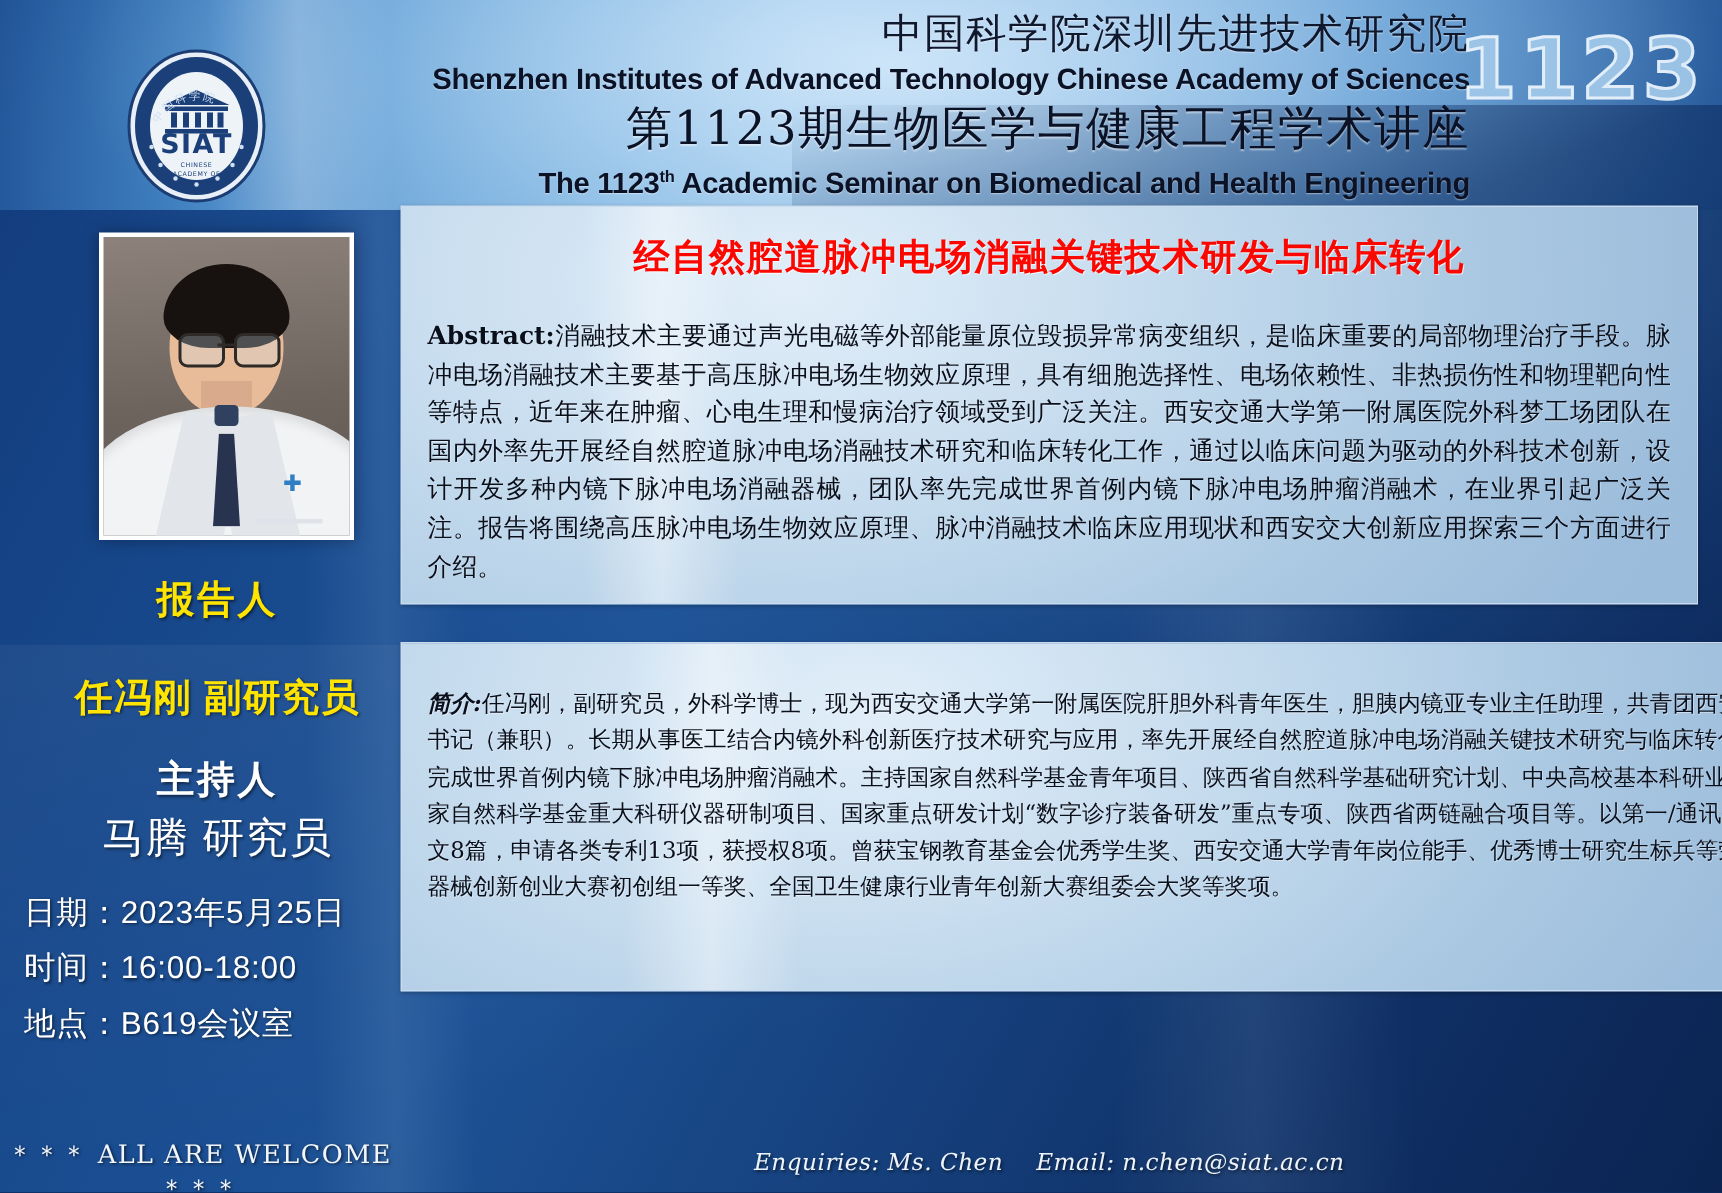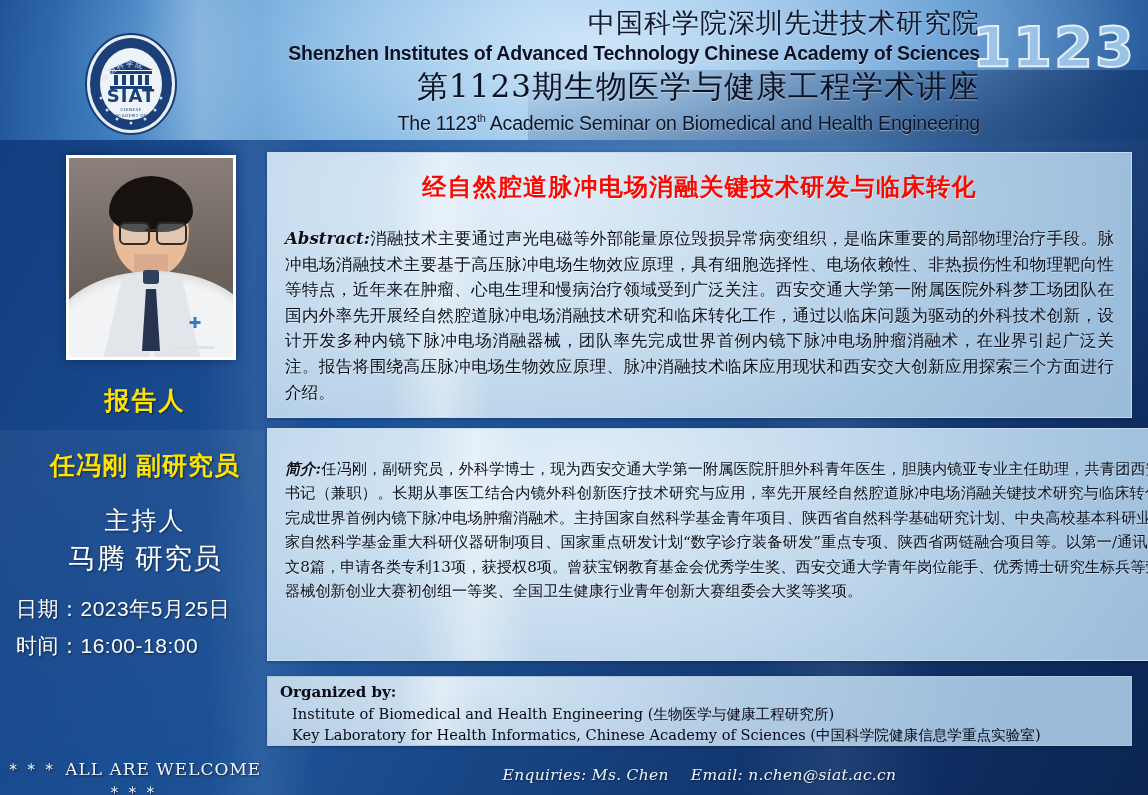--- a/index.html
+++ b/index.html
@@ -54,21 +54,21 @@
     font-size:19.5px;font-weight:bold;color:#0b1226;line-height:26px;
     letter-spacing:-0.2px;
     text-shadow:0 1px 1px rgba(255,255,255,0.45);
   }
   .hdr-cn2{
     font-size:31px;font-weight:400;color:#0b1226;letter-spacing:1px;line-height:40px;
     font-family:"DejaVu Serif","Liberation Serif",serif;
     text-shadow:0 1px 1px rgba(255,255,255,0.45);
   }
   .hdr-en2{
-    font-size:19.5px;font-weight:normal;color:#0b1226;line-height:25px;letter-spacing:-0.2px;
+    font-size:19.5px;font-weight:bold;color:#0b1226;line-height:25px;letter-spacing:-0.2px;
     text-shadow:0 1px 1px rgba(255,255,255,0.45);
   }
   .hdr-en2 sup{font-size:11px;}
 
   
   .logo{position:absolute;left:83px;top:32px;width:96px;height:104px;z-index:5;}
 
   
   .wm-1123{
     position:absolute;right:12px;top:14px;z-index:5;
@@ -113,21 +113,21 @@
   .ph-bridge{position:absolute;left:50%;top:71px;margin-left:-6px;width:12px;height:2px;background:#2d2a27;}
   .ph-badge{position:absolute;right:30px;bottom:26px;width:16px;height:16px;
     color:#2f7ec4;font-size:15px;line-height:16px;text-align:center;}
   .ph-pocket{position:absolute;right:18px;bottom:8px;width:44px;height:3px;background:#dfe3e9;}
 
   .speaker-block{position:absolute;left:0;top:382px;width:290px;text-align:center;z-index:4;}
   .lbl-reporter{font-size:25px;font-weight:bold;color:#ffe400;line-height:36px;letter-spacing:2px;
     text-shadow:1px 1px 2px rgba(0,0,0,0.55);}
   .name-reporter{font-size:25px;font-weight:bold;color:#ffe400;line-height:38px;letter-spacing:1px;
     text-shadow:1px 1px 2px rgba(0,0,0,0.55);margin-top:28px;}
-  .lbl-host{font-size:25px;font-weight:normal;color:#ffffff;line-height:40px;letter-spacing:2px;
+  .lbl-host{font-size:25px;font-weight:bold;color:#ffffff;line-height:40px;letter-spacing:2px;
     text-shadow:1px 1px 2px rgba(0,0,0,0.5);margin-top:16px;}
   .name-host{font-size:28px;font-weight:normal;color:#ffffff;line-height:38px;letter-spacing:1px;
     text-shadow:1px 1px 2px rgba(0,0,0,0.5);}
 
   .meta-block{position:absolute;left:16px;top:590px;width:250px;z-index:4;}
   .meta-row{font-size:21px;font-weight:normal;color:#ffffff;line-height:37px;letter-spacing:0.5px;
     text-shadow:1px 1px 2px rgba(0,0,0,0.55);white-space:nowrap;}
   .welcome{
     position:absolute;left:0;top:758px;width:266px;text-align:center;z-index:4;
     font-family:"DejaVu Serif","Liberation Serif",serif;
@@ -145,34 +145,34 @@
     box-shadow:0 1px 3px rgba(0,0,0,0.28);
     overflow:hidden;
   }
   .panel:after{
     content:"";position:absolute;left:-10%;top:-60%;width:60%;height:260%;
     background:linear-gradient(102deg, rgba(255,255,255,0) 42%, rgba(255,255,255,0.40) 50%, rgba(255,255,255,0) 58%);
     transform:rotate(-12deg);pointer-events:none;
   }
   .panel-inner{position:relative;z-index:2;}
 
-  #abstract-panel{left:267px;top:152px;width:865px;height:266px;}
+  #abstract-panel{left:267px;top:137px;width:865px;height:266px;}
   .talk-title{
     text-align:center;font-size:24px;font-weight:bold;color:#fb0700;
     letter-spacing:1.2px;line-height:30px;padding-top:19px;
     text-shadow:0.7px 0.7px 0 rgba(255,255,255,0.7);
   }
   .abs-body{
     padding:24px 17px 0 17px;
     font-family:"DejaVu Serif","Liberation Serif",serif;
     font-size:16.6px;line-height:25.6px;color:#0a0f1c;
     text-align:justify;text-justify:inter-character;
     text-shadow:0.5px 0.5px 0 rgba(255,255,255,0.45);
   }
-  .abs-body b{font-style:italic;font-weight:bold;}
+  .abs-body b{font-weight:bold;}
 
   #bio-panel{left:267px;top:428px;width:1034px;height:233px;}
   .bio-body{
     padding:28px 17px 0 17px;
     font-family:"DejaVu Serif","Liberation Serif",serif;
     font-size:15.2px;line-height:24.4px;color:#0a0f1c;
     text-align:justify;text-justify:inter-character;
     text-shadow:0.5px 0.5px 0 rgba(255,255,255,0.45);
   }
   .bio-body b{font-style:italic;font-weight:bold;}
@@ -278,40 +278,34 @@
   <div class="speaker-block">
     <div class="lbl-reporter">报告人</div>
     <div class="name-reporter">任冯刚 副研究员</div>
     <div class="lbl-host">主持人</div>
     <div class="name-host">马腾 研究员</div>
   </div>
 
   <div class="meta-block">
     <div class="meta-row"><span>日期：</span><span>2023年5月25日</span></div>
     <div class="meta-row"><span>时间：</span><span>16:00-18:00</span></div>
+    <div class="meta-row"><span>地点：</span><span>B619会议室</span></div>
   </div>
 
   <div class="welcome">＊＊＊ ALL ARE WELCOME ＊＊＊</div>
 
   <div class="panel" id="abstract-panel">
     <div class="panel-inner">
       <div class="talk-title">经自然腔道脉冲电场消融关键技术研发与临床转化</div>
       <div class="abs-body"><b>Abstract:</b><span>消融技术主要通过声光电磁等外部能量原位毁损异常病变组织，是临床重要的局部物理治疗手段。脉冲电场消融技术主要基于高压脉冲电场生物效应原理，具有细胞选择性、电场依赖性、非热损伤性和物理靶向性等特点，近年来在肿瘤、心电生理和慢病治疗领域受到广泛关注。西安交通大学第一附属医院外科梦工场团队在国内外率先开展经自然腔道脉冲电场消融技术研究和临床转化工作，通过以临床问题为驱动的外科技术创新，设计开发多种内镜下脉冲电场消融器械，团队率先完成世界首例内镜下脉冲电场肿瘤消融术，在业界引起广泛关注。报告将围绕高压脉冲电场生物效应原理、脉冲消融技术临床应用现状和西安交大创新应用探索三个方面进行介绍。</span></div>
     </div>
   </div>
 
   <div class="panel" id="bio-panel">
     <div class="panel-inner">
       <div class="bio-body"><b>简介:</b><span>任冯刚，副研究员，外科学博士，现为西安交通大学第一附属医院肝胆外科青年医生，胆胰内镜亚专业主任助理，共青团西安交通大学委员会副书记（兼职）。长期从事医工结合内镜外科创新医疗技术研究与应用，率先开展经自然腔道脉冲电场消融关键技术研究与临床转化，创立脉凝医疗，完成世界首例内镜下脉冲电场肿瘤消融术。主持国家自然科学基金青年项目、陕西省自然科学基础研究计划、中央高校基本科研业务费等5项；参与国家自然科学基金重大科研仪器研制项目、国家重点研发计划“数字诊疗装备研发”重点专项、陕西省两链融合项目等。以第一/通讯作者发表SCI收录论文8篇，申请各类专利13项，获授权8项。曾获宝钢教育基金会优秀学生奖、西安交通大学青年岗位能手、优秀博士研究生标兵等荣誉，“国创杯”医疗器械创新创业大赛初创组一等奖、全国卫生健康行业青年创新大赛组委会大奖等奖项。</span></div>
     </div>
   </div>
 
-  <div class="panel" id="org-panel">
-    <div class="panel-inner org-body">
-      <div class="org-title">Organized by:</div>
-      <div class="org-line">Institute of Biomedical and Health Engineering (生物医学与健康工程研究所)</div>
-      <div class="org-line">Key Laboratory for Health Informatics, Chinese Academy of Sciences (中国科学院健康信息学重点实验室)</div>
-    </div>
-  </div>
 
   <div class="enquiries"><span>Enquiries: Ms. Chen</span><span class="enq-gap"></span><span>Email: n.chen@siat.ac.cn</span></div>
 
 </div>
 
 </body></html>

